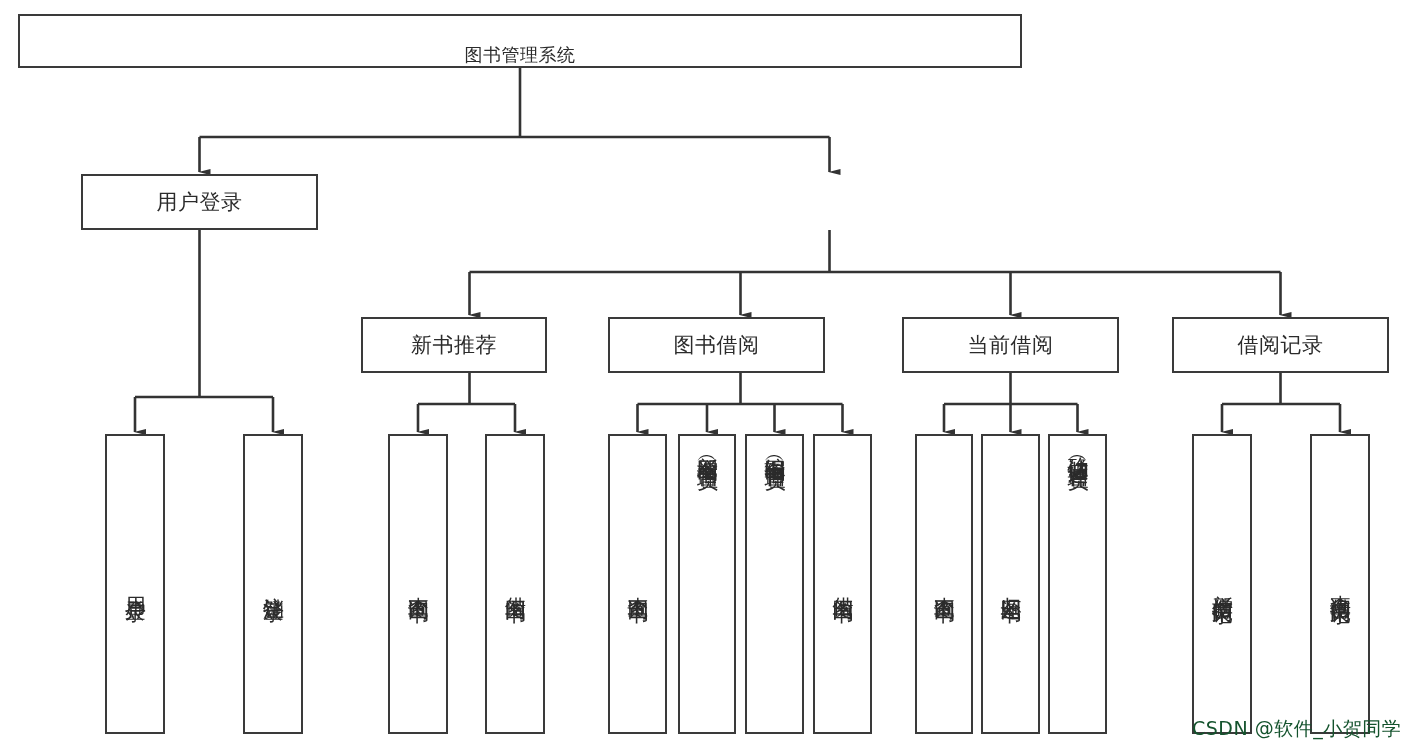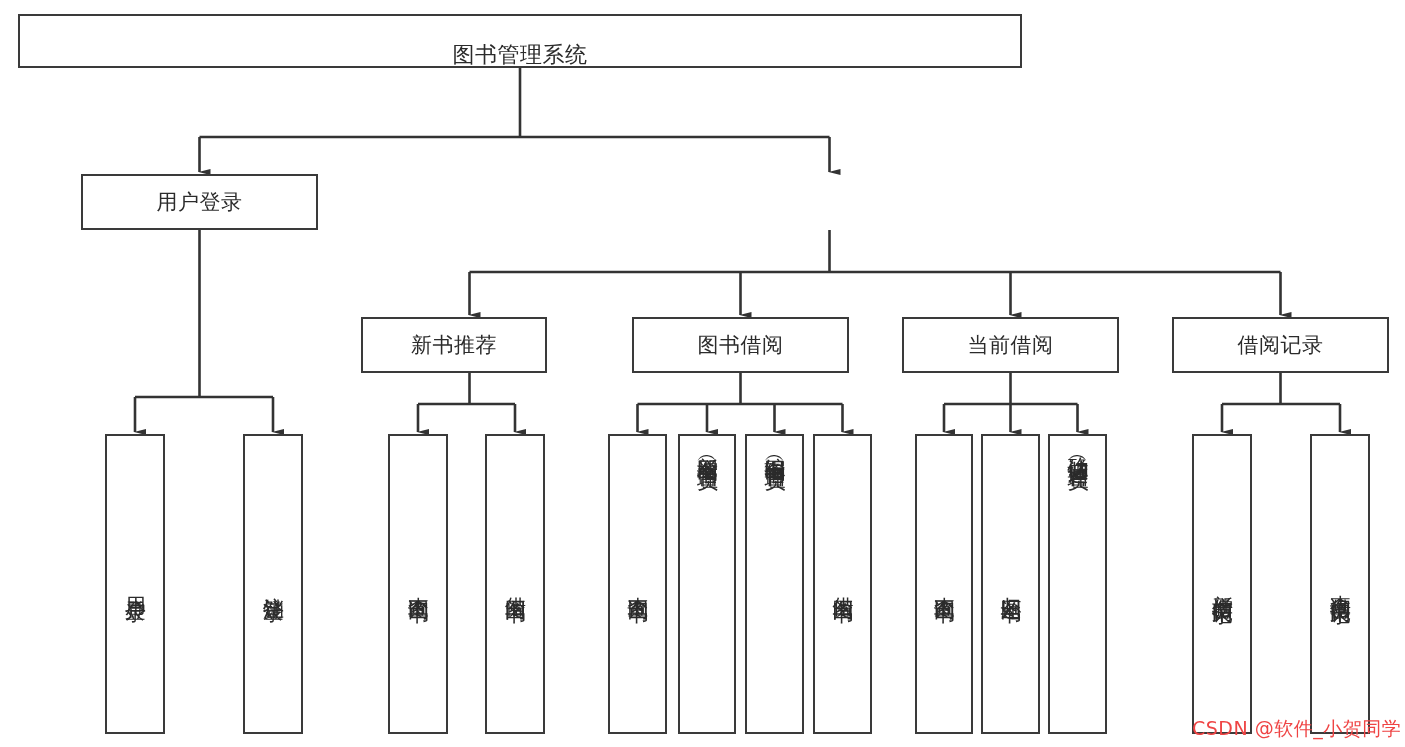--- a/index.html
+++ b/index.html
@@ -41,21 +41,21 @@
     text-align: center;
     line-height: 1.18;
     white-space: pre;
   }
   
   .node.h .label {
     font-size: 21px;
     letter-spacing: 0.5px;
   }
   .node.root .label {
-    font-size: 22px;
+    font-size: 18px;
     margin-top: 28px;
   }
   
   .node.v {
     align-items: flex-start;
     justify-content: center;
     padding-top: 4px;
   }
   .node.v .label {
     writing-mode: vertical-rl;
@@ -64,21 +64,21 @@
     line-height: 1.0;
     letter-spacing: 2px;
     display: block;
   }
   .node.v.mid {
     align-items: center;
     padding-top: 0;
   }
   .watermark {
     position: absolute;
-    color: #ef4444;
+    color: #14532d;
     font-size: 19px;
     letter-spacing: 0.5px;
     white-space: nowrap;
     user-select: none;
   }
 </style>
 </head>
 <body>
 
 <div id="diagram-root">
@@ -130,21 +130,21 @@
     <span class="label">图书管理系统</span>
   </div>
 
   <div class="node h" style="left: 81px; top: 174px; width: 237px; height: 56px;">
     <span class="label">用户登录</span>
   </div>
 
   <div class="node h" style="left: 361px; top: 317px; width: 186px; height: 56px;">
     <span class="label">新书推荐</span>
   </div>
-  <div class="node h" style="left: 632px; top: 317px; width: 217px; height: 56px;">
+  <div class="node h" style="left: 608px; top: 317px; width: 217px; height: 56px;">
     <span class="label">图书借阅</span>
   </div>
   <div class="node h" style="left: 902px; top: 317px; width: 217px; height: 56px;">
     <span class="label">当前借阅</span>
   </div>
   <div class="node h" style="left: 1172px; top: 317px; width: 217px; height: 56px;">
     <span class="label">借阅记录</span>
   </div>
 
   <div class="node v mid" style="left: 105px; top: 434px; width: 60px; height: 300px;">

